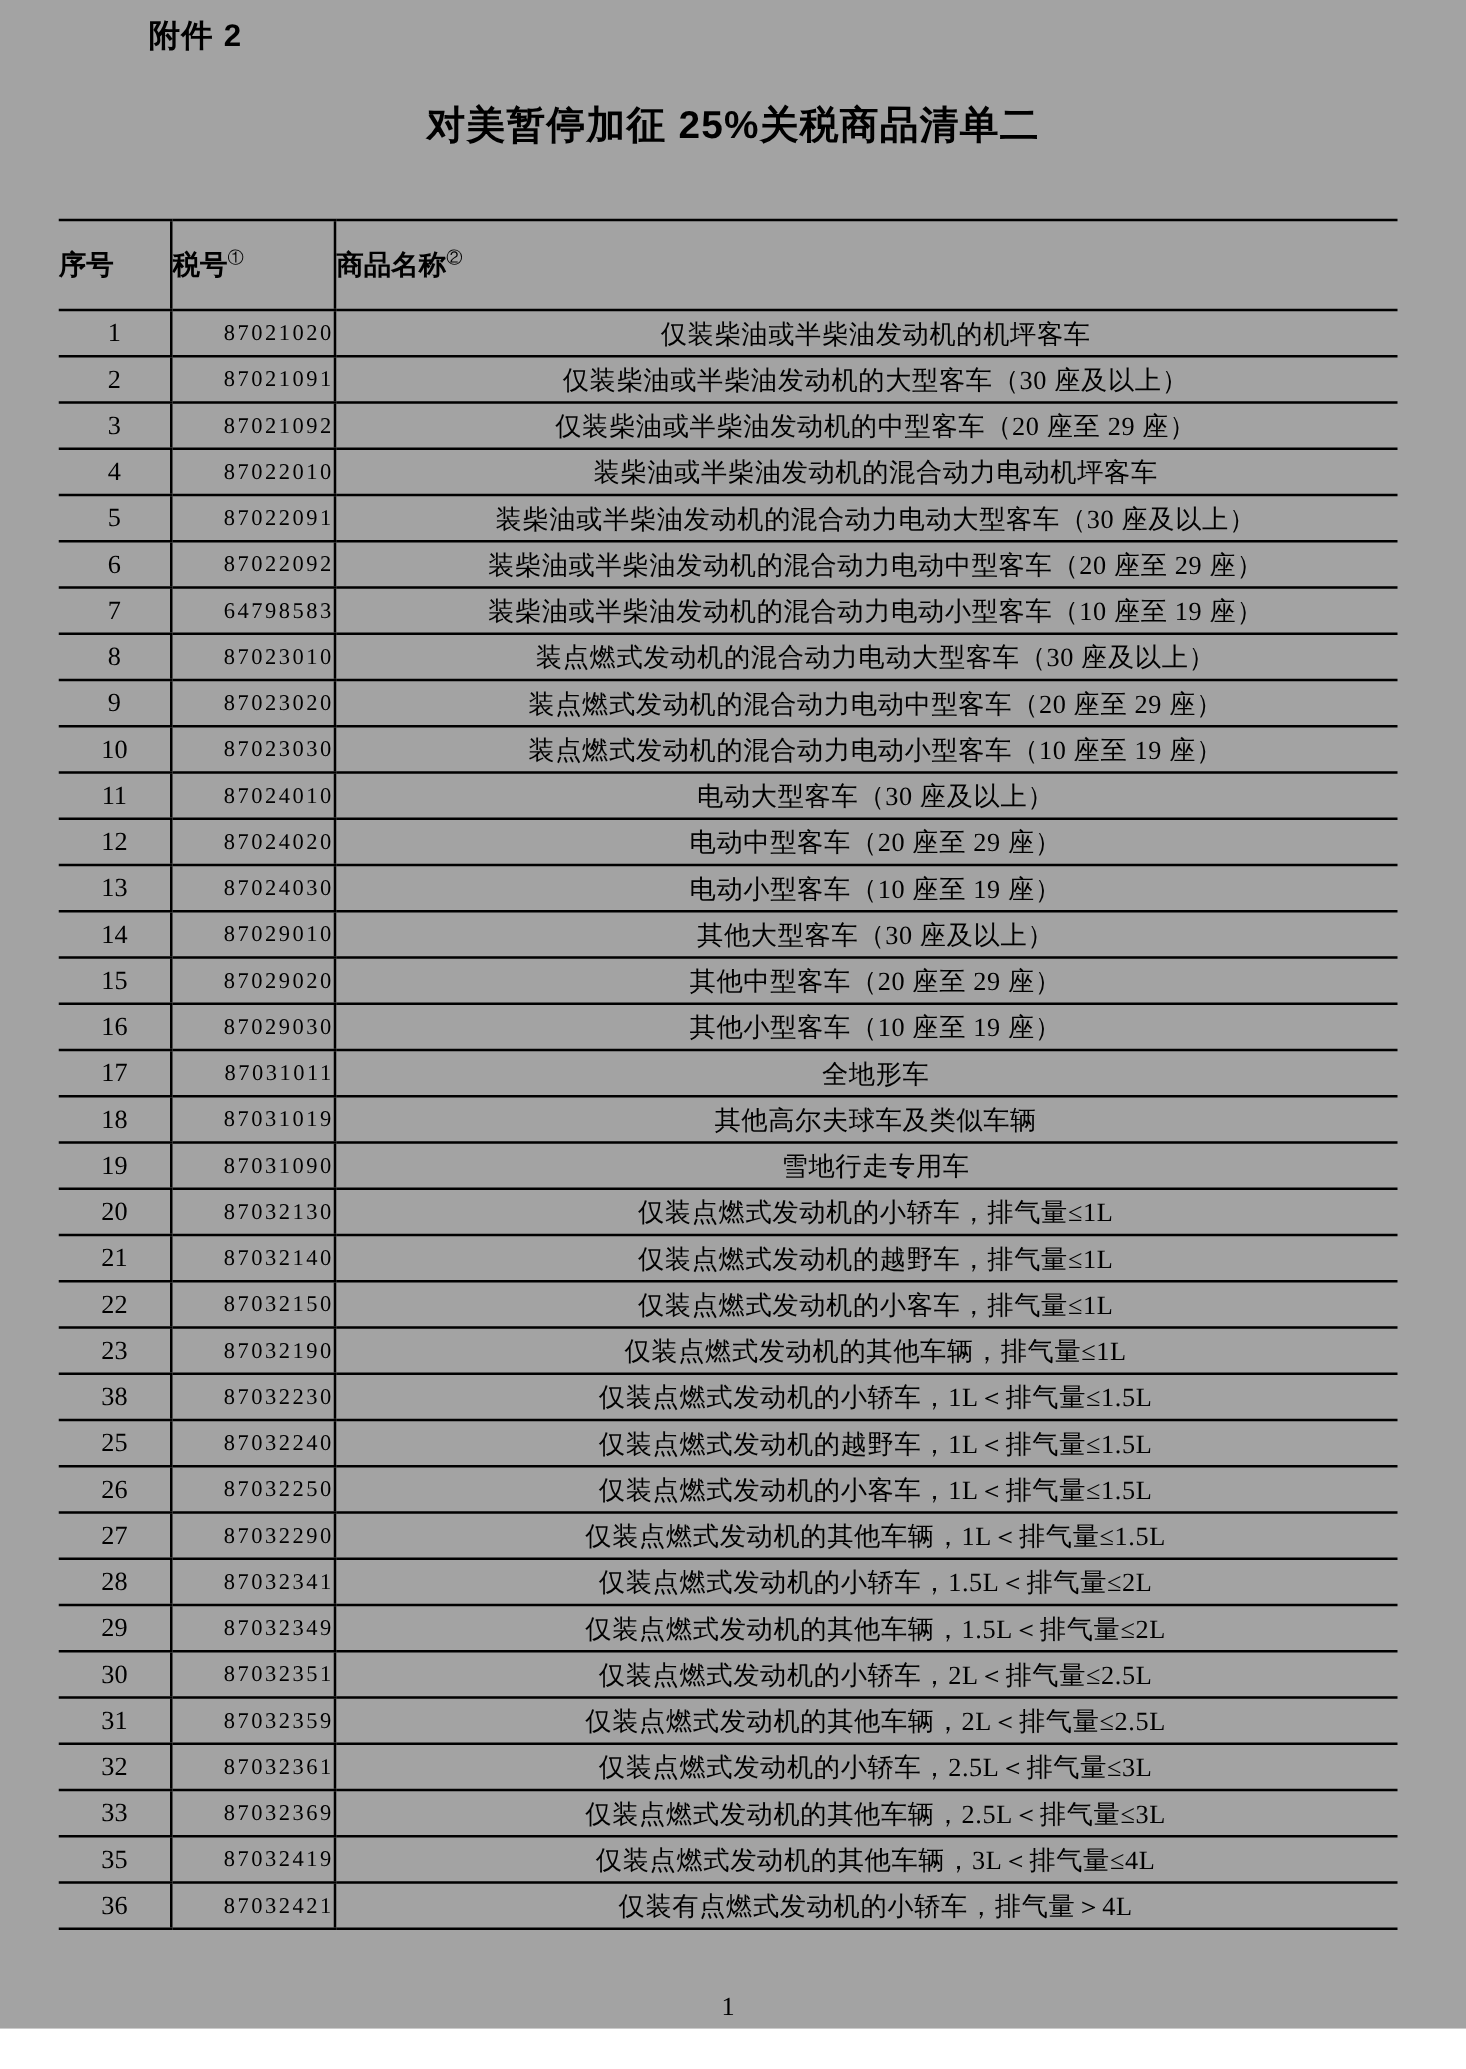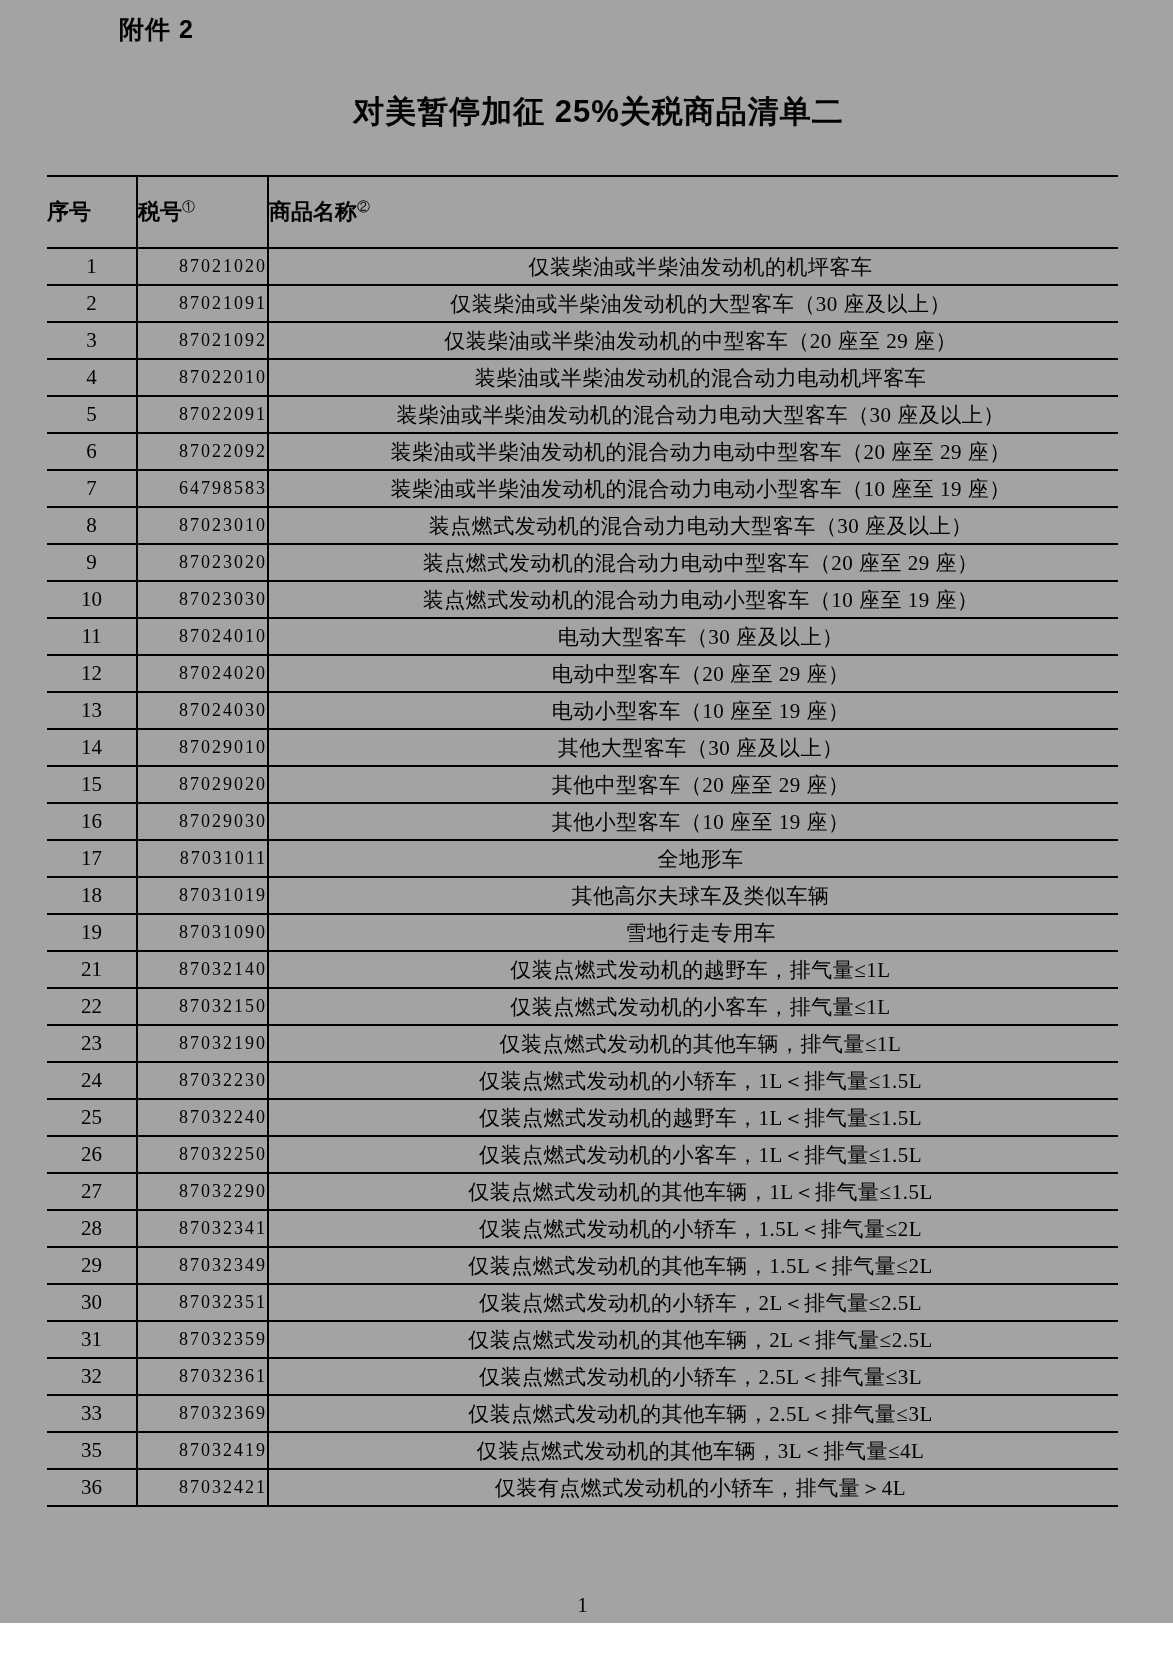--- a/index.html
+++ b/index.html
@@ -12,21 +12,21 @@
     overflow:hidden;
   }
   .attachment{
     position:absolute;left:119px;top:12px;
     font-family:"Liberation Sans","DejaVu Sans",sans-serif;
     font-weight:bold;font-size:25px;line-height:34px;
     letter-spacing:1px;
   }
   .doc-title{
     position:absolute;left:47px;top:76px;width:1071px;
-    margin:16px;text-align:center;
+    margin:4px;text-align:center;
     font-family:"Liberation Sans","DejaVu Sans",sans-serif;
     font-weight:bold;font-size:31px;line-height:40px;
     letter-spacing:1px;
   }
   table.product-table{
     position:absolute;left:47px;top:175px;width:1071px;
     border-collapse:collapse;table-layout:fixed;
   }
   col.c-no{width:90px;}
   col.c-code{width:131px;}
@@ -190,41 +190,46 @@
     <td class="col-code">87031019</td>
     <td class="col-name">其他高尔夫球车及类似车辆</td>
   </tr>
 
   <tr>
     <td class="col-no">19</td>
     <td class="col-code">87031090</td>
     <td class="col-name">雪地行走专用车</td>
   </tr>
 
+  <tr>
+    <td class="col-no">20</td>
+    <td class="col-code">87032130</td>
+    <td class="col-name">仅装点燃式发动机的小轿车，排气量≤1L</td>
+  </tr>
 
   <tr>
     <td class="col-no">21</td>
     <td class="col-code">87032140</td>
     <td class="col-name">仅装点燃式发动机的越野车，排气量≤1L</td>
   </tr>
 
   <tr>
     <td class="col-no">22</td>
     <td class="col-code">87032150</td>
     <td class="col-name">仅装点燃式发动机的小客车，排气量≤1L</td>
   </tr>
 
   <tr>
     <td class="col-no">23</td>
     <td class="col-code">87032190</td>
     <td class="col-name">仅装点燃式发动机的其他车辆，排气量≤1L</td>
   </tr>
 
   <tr>
-    <td class="col-no">24</td>
+    <td class="col-no">38</td>
     <td class="col-code">87032230</td>
     <td class="col-name">仅装点燃式发动机的小轿车，1L＜排气量≤1.5L</td>
   </tr>
 
   <tr>
     <td class="col-no">25</td>
     <td class="col-code">87032240</td>
     <td class="col-name">仅装点燃式发动机的越野车，1L＜排气量≤1.5L</td>
   </tr>
 

